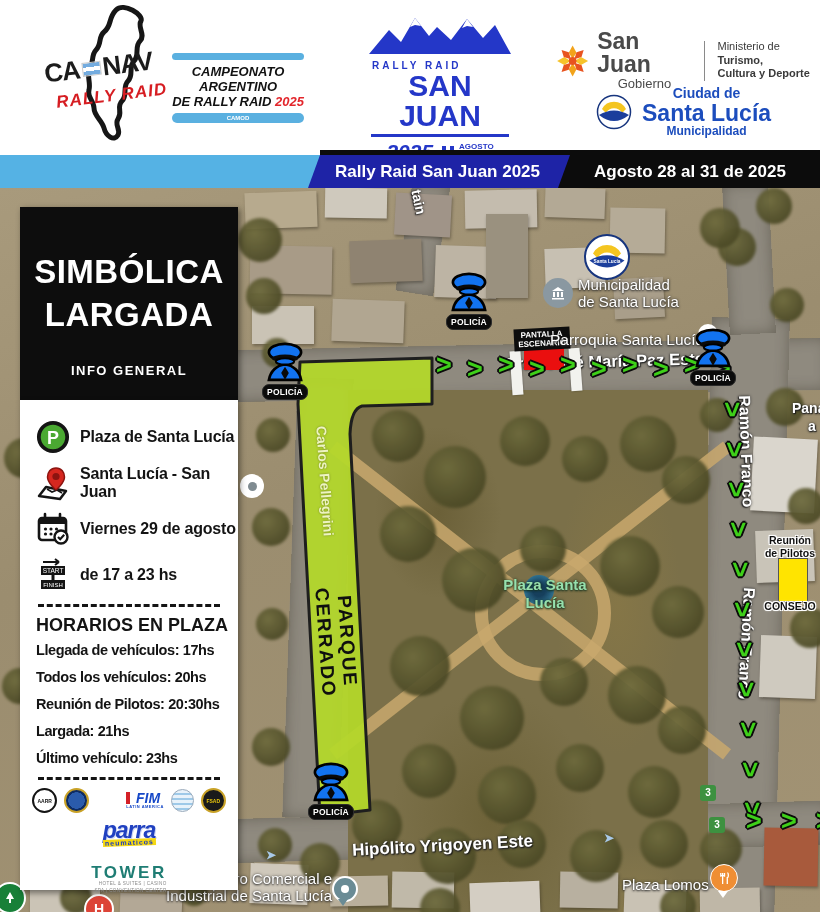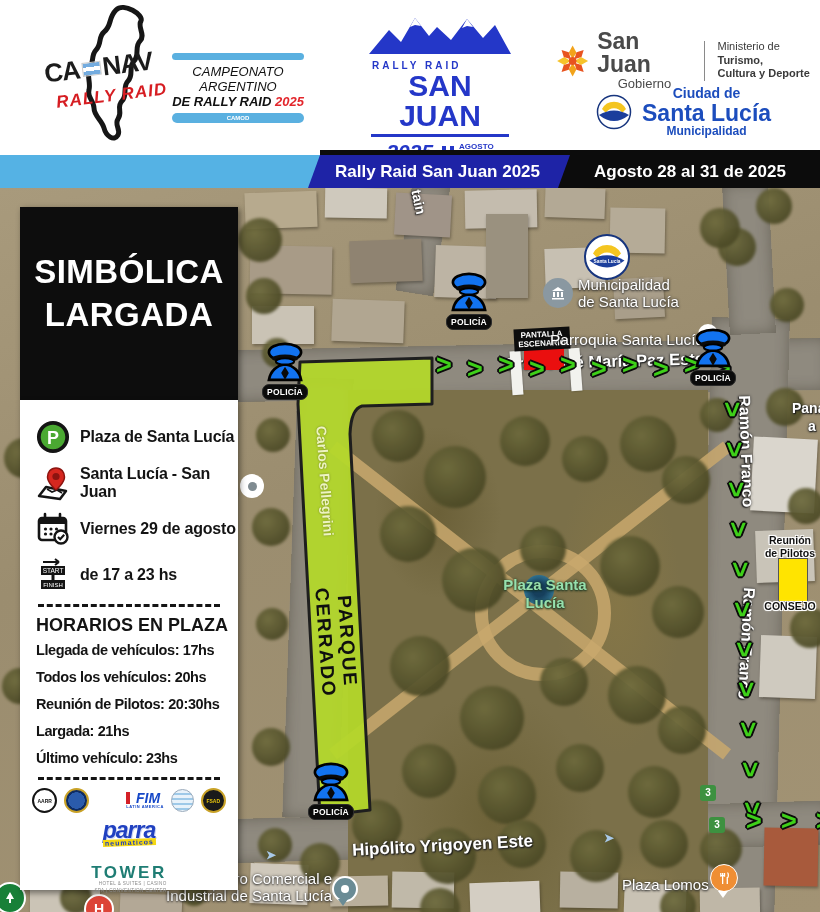--- a/index.html
+++ b/index.html
@@ -13,21 +13,21 @@
   .canav-txt{left:8px;top:48px;transform:rotate(-7deg);font-weight:900;font-size:26px;color:#1c1c1c;
              display:flex;align-items:center;gap:2px;letter-spacing:-1px;}
   .arg-flag{display:inline-block;width:17px;height:12px;
             background:linear-gradient(180deg,#74acdf 0 33%,#fff 33% 66%,#74acdf 66%);border:1px solid #ccc;}
   .canav-sub{left:20px;top:82px;transform:rotate(-7deg);font-weight:900;font-style:italic;
              font-size:17px;color:#d61d22;letter-spacing:1px;}
   .camp{left:160px;top:50px;width:156px;text-align:center;}
   .pill{height:7px;border-radius:4px;background:#5ab0e0;margin:3px auto;width:132px;}
   .pill2{height:10px;border-radius:5px;background:#5ab0e0;margin:4px auto;width:132px;color:#fff;
          font-size:6px;font-weight:700;line-height:10px;}
-  .camp-l1{font-weight:400;font-style:italic;font-size:13px;color:#111;margin-top:4px;}
+  .camp-l1{font-weight:700;font-style:italic;font-size:13px;color:#111;margin-top:4px;}
   .camp-l2{font-weight:900;font-style:italic;font-size:13px;color:#111;}
   .camp-l2 .yr{color:#e3262c;}
   .sj{left:366px;top:12px;width:148px;text-align:center;color:#2437c8;}
   .sj-top{font-size:10px;font-weight:800;letter-spacing:3px;text-align:left;margin-left:6px;}
   .sj-name{font-size:30px;font-weight:900;letter-spacing:0px;line-height:1;}
   .sj-div{height:3px;background:#2437c8;width:138px;margin:3px auto;}
   .sj-row{display:flex;align-items:center;justify-content:center;gap:5px;}
   .sj-yr{font-size:21px;font-weight:900;font-style:italic;}
   .checker{width:16px;height:12px;background:conic-gradient(#2437c8 25%,#fff 0 50%,#2437c8 0 75%,#fff 0);
            background-size:8px 8px;}
@@ -468,20 +468,21 @@
       <div class="bannertxt" style="left:325px;width:225px;font-size:17px;">Rally Raid San Juan 2025</div>
       <div class="bannertxt" style="left:575px;width:230px;font-size:17px;">Agosto 28 al 31 de 2025</div>
     </div>
   </div>
 
   <div id="sb-black">
     <div class="sb-title">
       <div>SIMBÓLICA</div>
         <div>LARGADA</div>
     </div>
+    <div class="sb-sub">INFO GENERAL</div>
   </div>
 
   <div id="sb-white">
     <div style="height:10px;"></div>
     <div class="info-item">
       <span class="info-ic">
         <svg width="34" height="34" viewBox="0 0 36 36">
             <circle cx="18" cy="18" r="15" fill="#4aa932" stroke="#141414" stroke-width="4"></circle>
             <text x="18" y="25" font-size="19" font-weight="bold" fill="#fff" text-anchor="middle" font-family="Liberation Sans">P</text>
           </svg>

